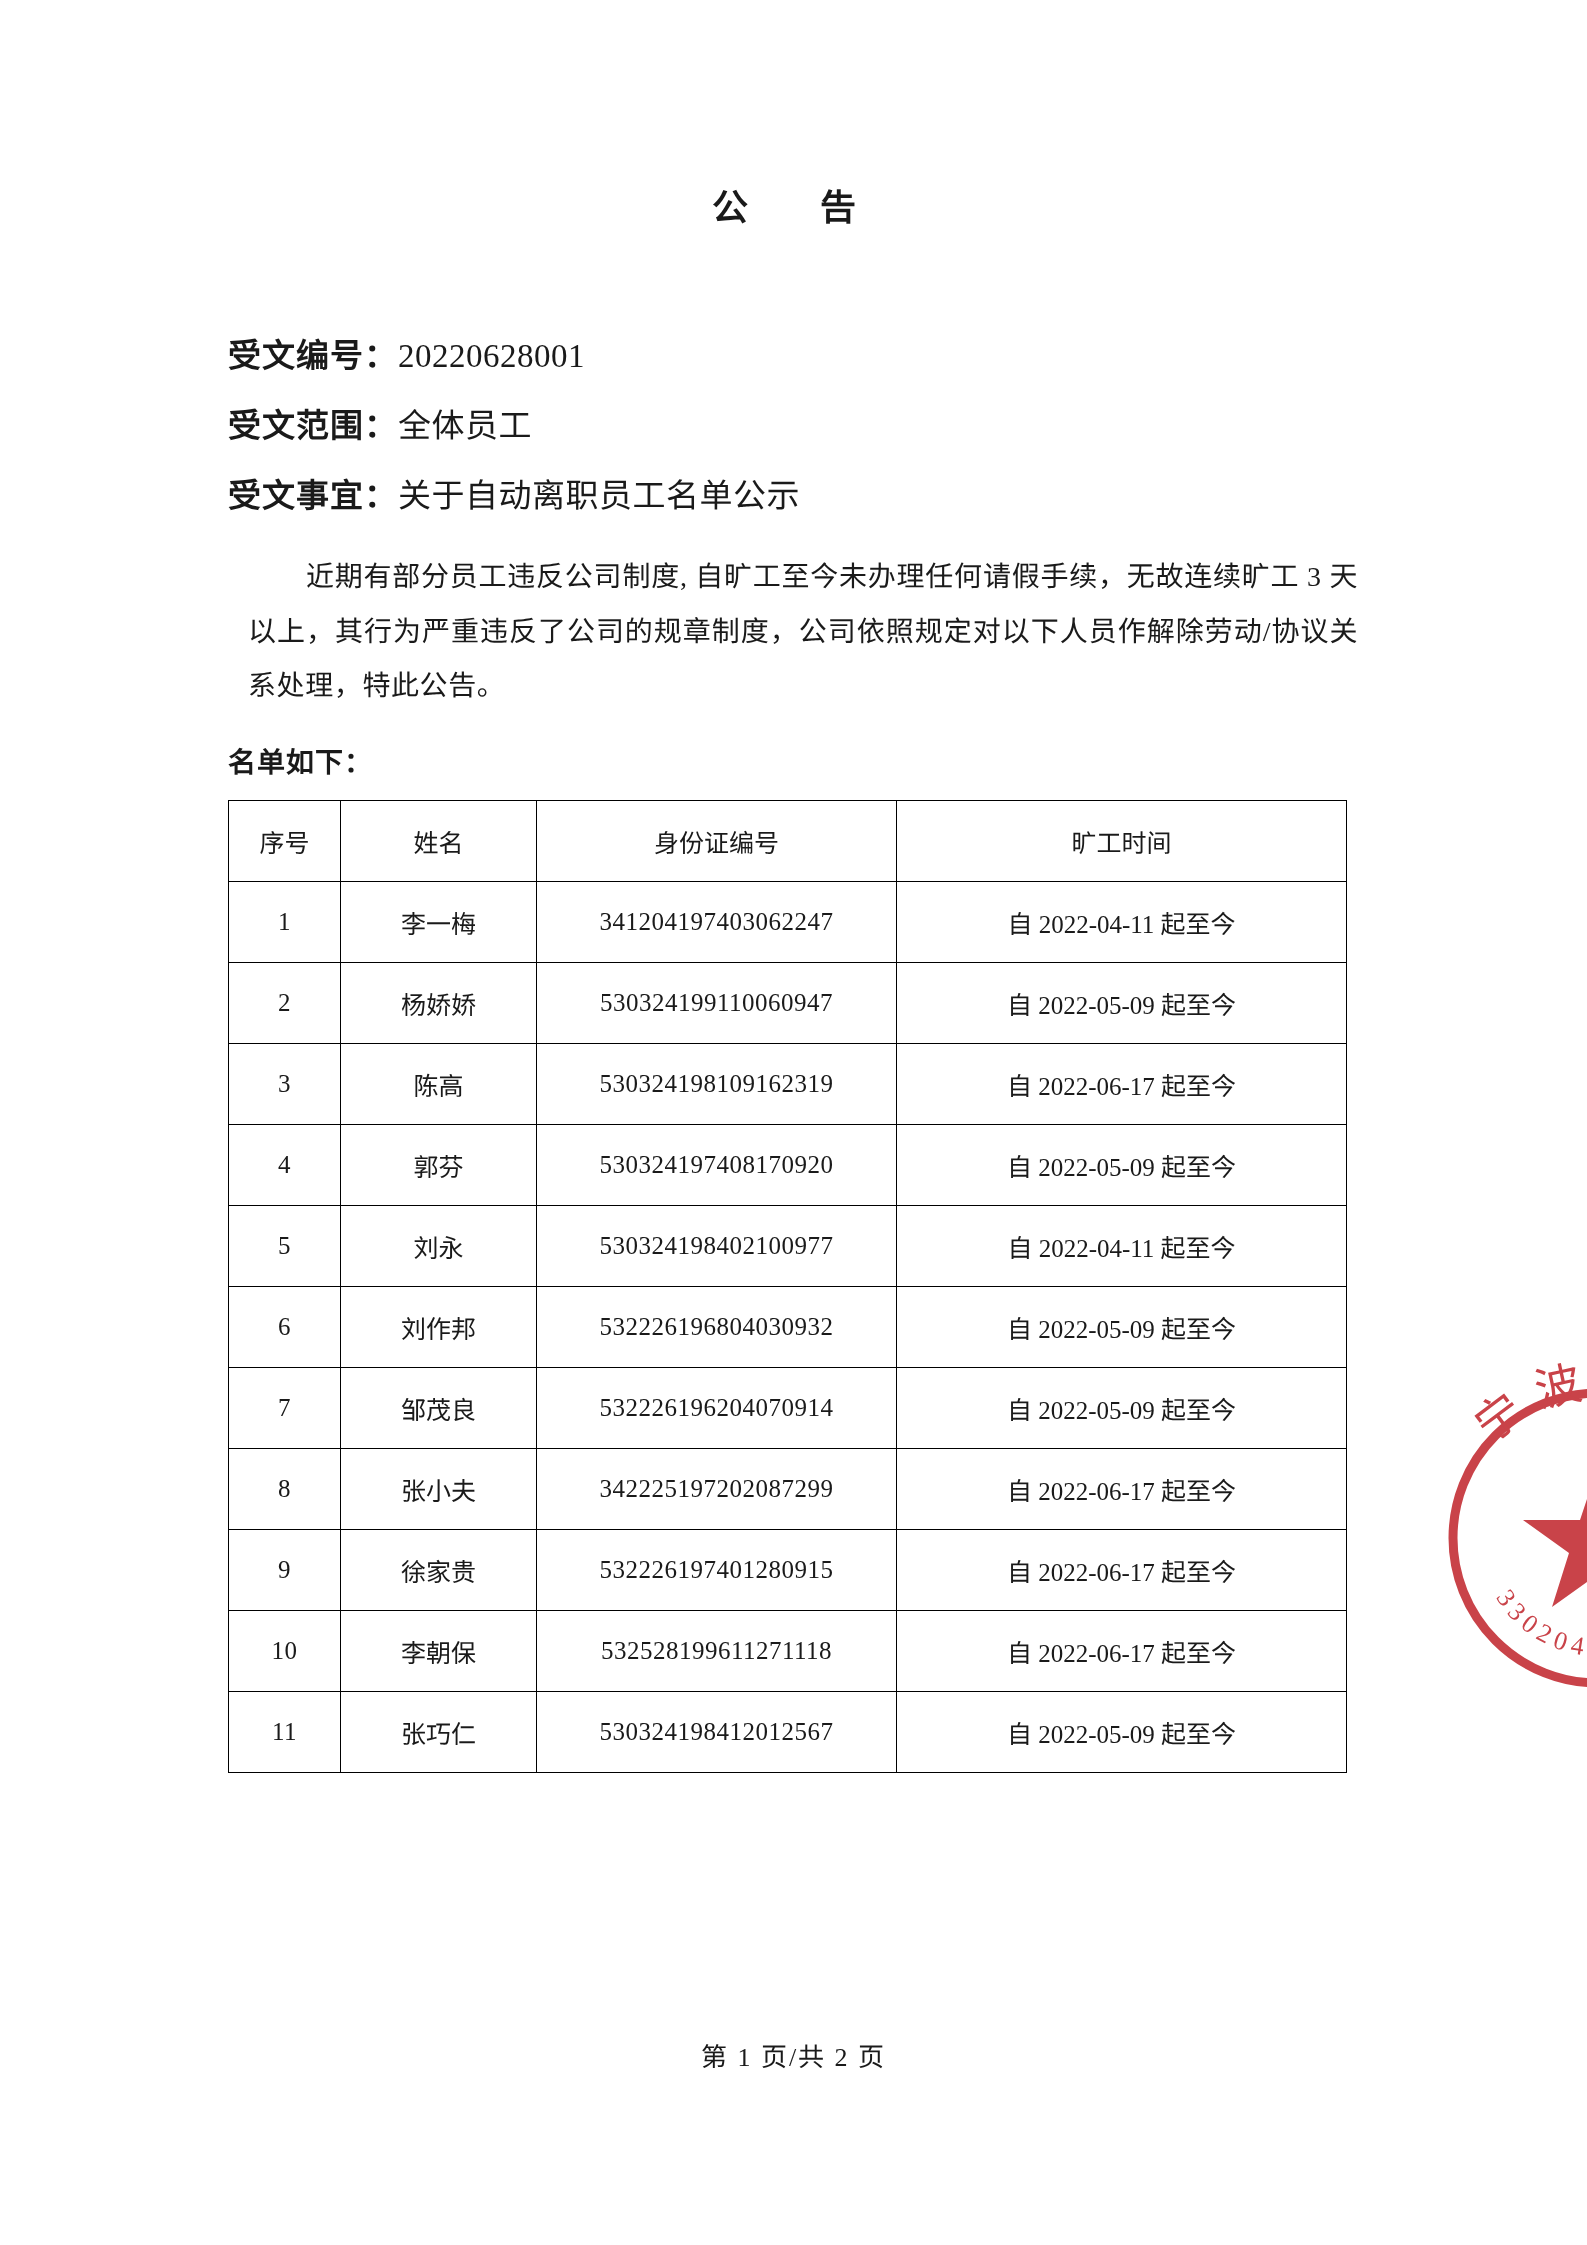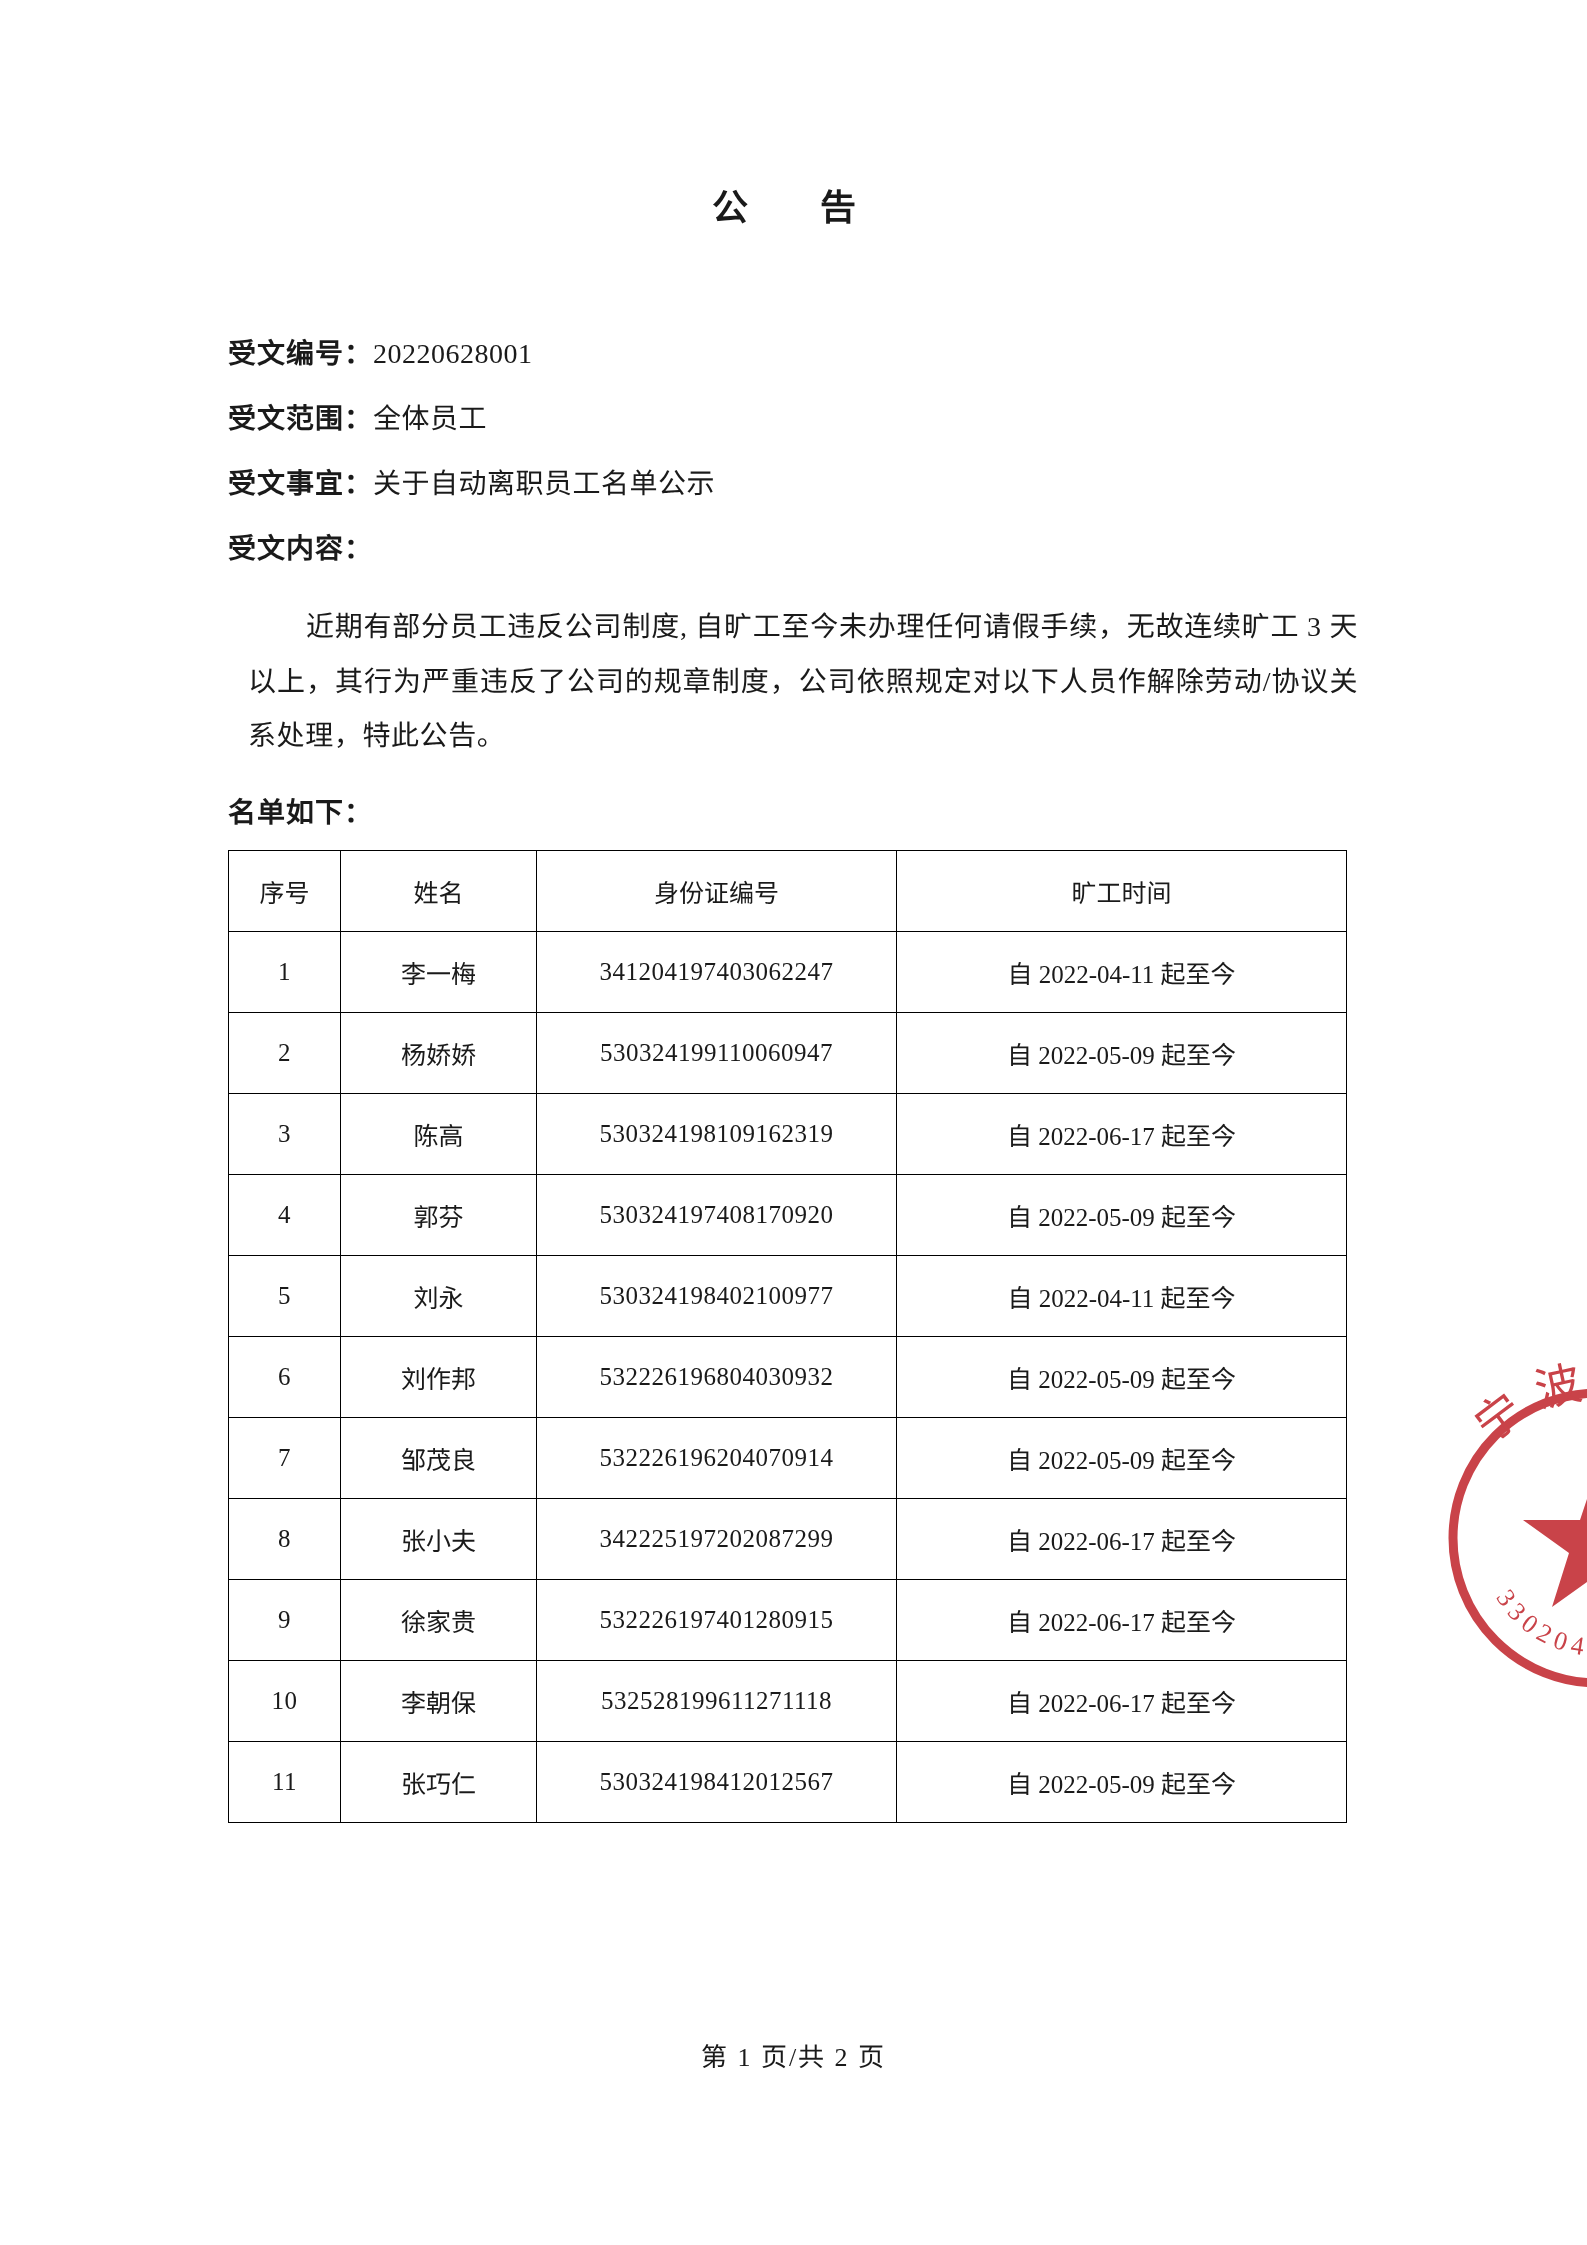--- a/index.html
+++ b/index.html
@@ -34,21 +34,21 @@
     font-weight: bold;
     letter-spacing: 18px;
     margin-top: 178px;
     margin-bottom: 0;
     font-family: "Liberation Serif", "DejaVu Serif", serif;
   }
   .meta-block {
     margin-top: 110px;
   }
   .meta-row {
-    font-size: 28px;
+    font-size: 33px;
     line-height: 1.0;
     margin-bottom: 37px;
     white-space: nowrap;
     margin-top: 32px;
   }
   .meta-label {
     font-weight: bold;
     letter-spacing: 1px;
   }
   .meta-value {
@@ -134,23 +134,20 @@
 
     <div class="meta-block">
       <div class="meta-row">
         <span class="meta-label">受文编号：</span><span class="meta-value num">20220628001</span>
       </div>
       <div class="meta-row">
         <span class="meta-label">受文范围：</span><span class="meta-value">全体员工</span>
       </div>
       <div class="meta-row">
         <span class="meta-label">受文事宜：</span><span class="meta-value">关于自动离职员工名单公示</span>
-      </div>
-      <div class="meta-row">
-        <span class="meta-label">受文内容：</span><span class="meta-value"></span>
       </div>
     </div>
 
 
     <div class="body-para">近期有部分员工违反公司制度, 自旷工至今未办理任何请假手续，无故连续旷工 3 天以上，其行为严重违反了公司的规章制度，公司依照规定对以下人员作解除劳动/协议关系处理，特此公告。</div>
 
     <div class="list-label">名单如下：</div>
 
     <table class="roster">
       <colgroup>

